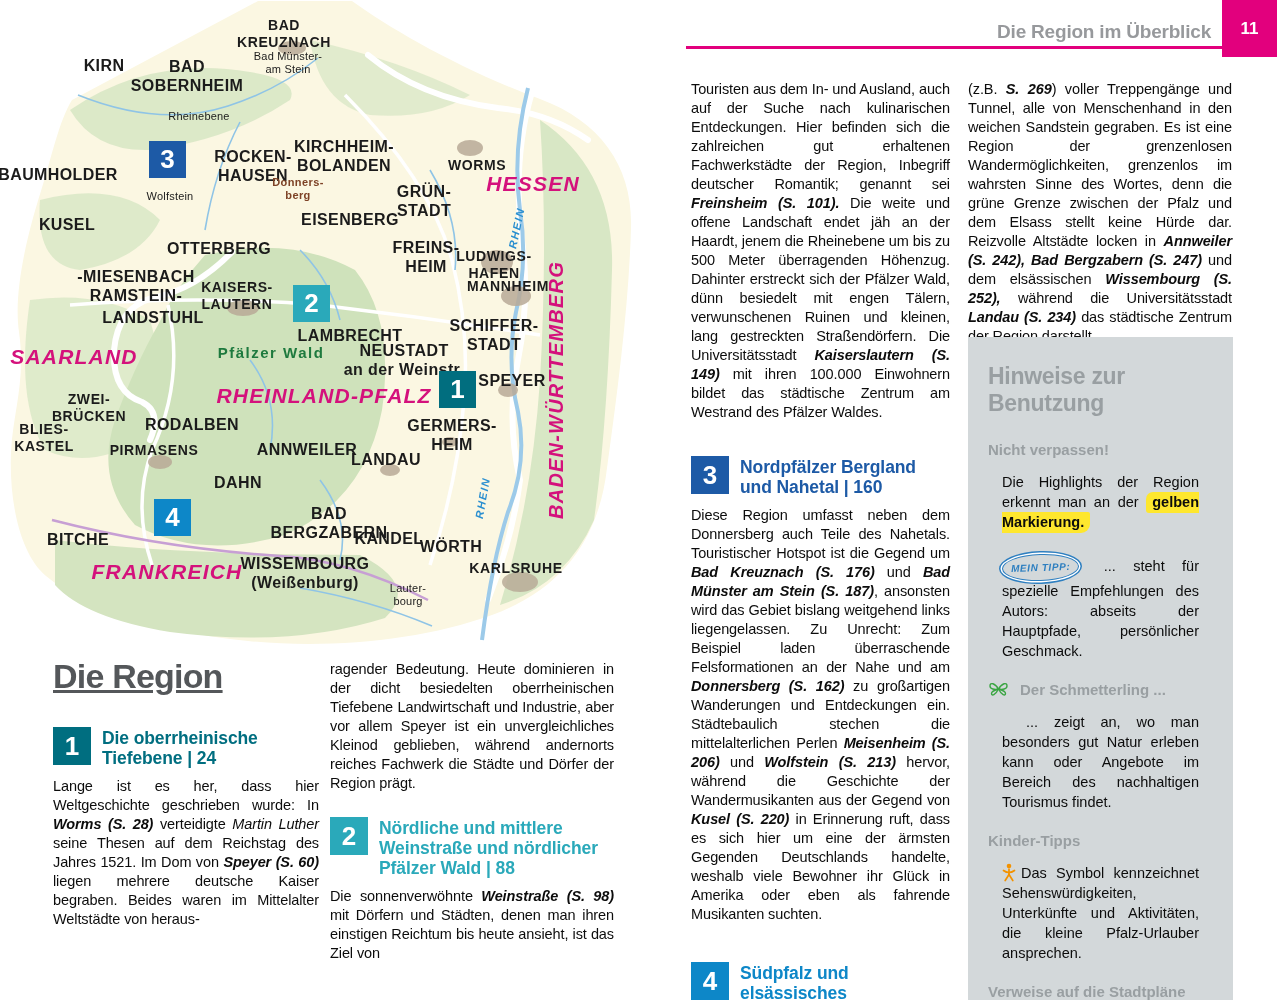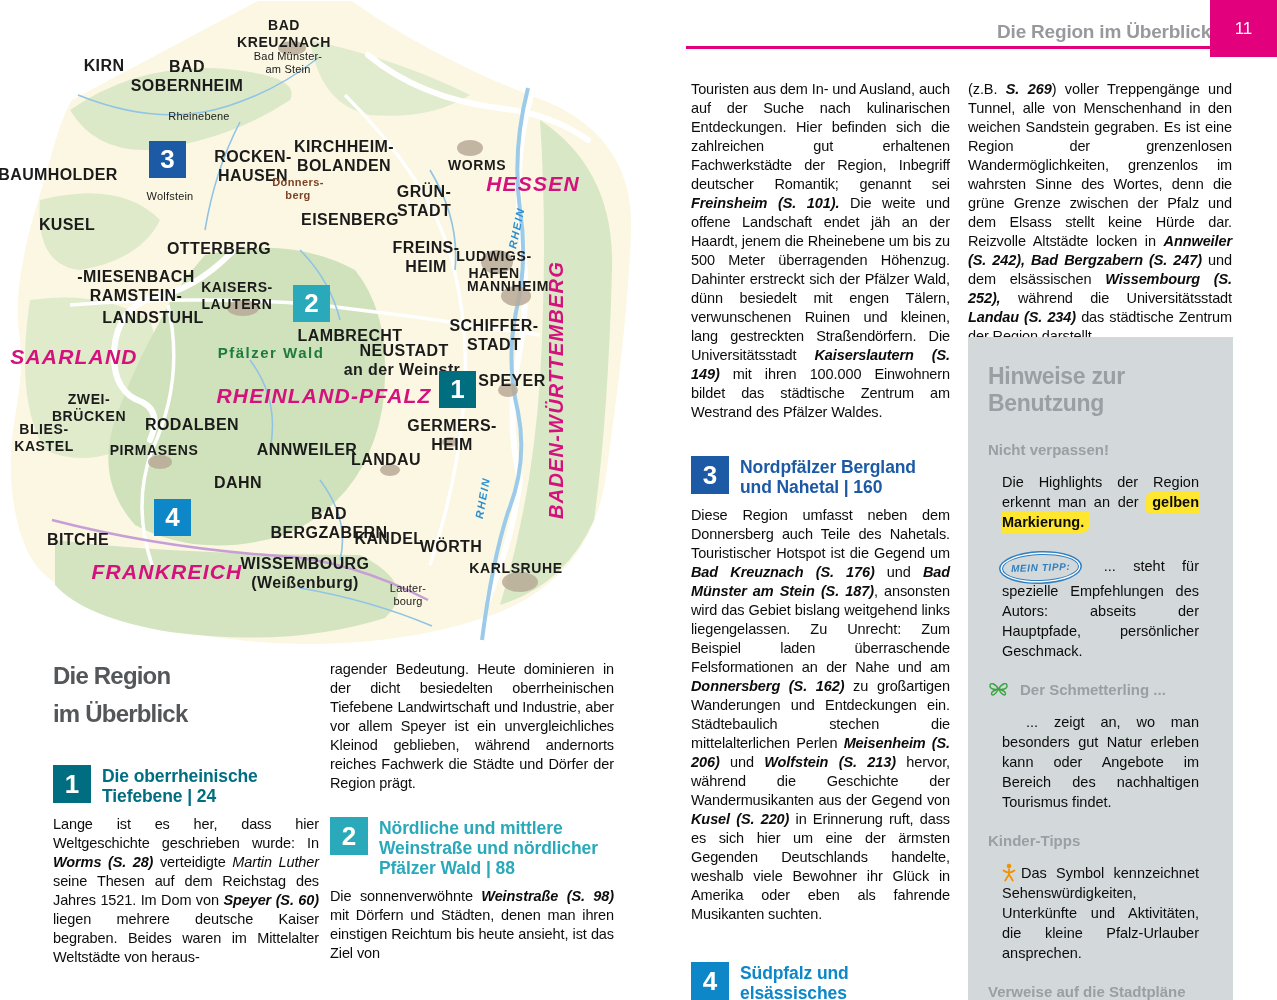--- a/index.html
+++ b/index.html
@@ -2,22 +2,22 @@
 <html><head>
 <meta charset="utf-8">
 <style>
   html,body{margin:0;padding:0;background:#ffffff;}
   .page{position:relative;width:1277px;height:1000px;background:#fff;overflow:hidden;
         font-family:"Liberation Sans",sans-serif;color:#111;}
 
   
   .rh-title{position:absolute;right:66px;top:21px;font-size:19px;font-weight:bold;color:#97999c;letter-spacing:-0.2px;}
   .rh-rule{position:absolute;left:686px;right:55px;top:46px;height:3px;background:#e2007d;}
-  .page-num-box{position:absolute;right:0;top:0;width:67px;height:57px;background:#e2007d;color:#fff;
-        display:flex;align-items:center;justify-content:center;font-weight:normal;font-size:17px;}
+  .page-num-box{position:absolute;right:0;top:0;width:55px;height:57px;background:#e2007d;color:#fff;
+        display:flex;align-items:center;justify-content:center;font-weight:bold;font-size:17px;}
 
   
   .map{position:absolute;left:0;top:0;width:645px;height:655px;}
   .map svg{position:absolute;left:0;top:0;}
   .ml{position:absolute;transform:translateX(-50%);text-align:center;white-space:pre-line;
       font-weight:bold;font-size:16px;line-height:1.18;color:#1b1b1b;letter-spacing:0.4px;}
   .ml.sm{font-weight:normal;font-size:11px;letter-spacing:0.2px;}
   .ml.lg{font-size:14px;letter-spacing:0.6px;}
   .ml.region{color:#d4117c;font-style:italic;font-size:21px;letter-spacing:1.2px;white-space:nowrap;}
   .ml.forest{color:#1e7a3e;font-size:15px;letter-spacing:1.5px;white-space:nowrap;}
@@ -25,21 +25,21 @@
   .ml.river{color:#2a8fd0;font-style:italic;font-size:11px;letter-spacing:1.5px;}
   .map-num{position:absolute;width:37px;height:37px;color:#fff;font-size:26px;font-weight:bold;
       display:flex;align-items:center;justify-content:center;}
   .mn1{background:#016e7f;} .mn2{background:#2aa9ba;} .mn3{background:#1d5aa6;} .mn4{background:#0d87c8;}
 
   
   .col{position:absolute;text-align:justify;font-size:14.5px;line-height:19px;letter-spacing:-0.1px;color:#0c0c0c;}
   .col p{margin:0;}
   .b{font-weight:bold;font-style:italic;} .i{font-style:italic;margin-top:28px;}
   .hl{background:#fee72e;font-weight:bold;padding:2px 6px 3px;border-radius:7px 2px 9px 3px;}
-  h1.region-title{font-size:24px;line-height:38px;color:#54575a;margin:0 0 32px 0;letter-spacing:-0.8px;text-align:left;}
+  h1.region-title{font-size:34px;line-height:38px;color:#54575a;margin:0 0 32px 0;letter-spacing:-0.8px;text-align:left;text-decoration:underline;}
   .sec{display:flex;gap:11px;margin:0 0 9px 0;text-align:left;}
   .sec .num{flex:0 0 38px;width:38px;height:38px;color:#fff;font-size:26px;font-weight:bold;
       display:flex;align-items:center;justify-content:center;}
   .sec .t{font-size:17.5px;line-height:20px;font-weight:bold;padding-top:1px;}
   .s1 .num{background:#006e80;} .s1 .t{color:#006e80;}
   .s2 .num{background:#2aa9ba;} .s2 .t{color:#2aa9ba;}
   .s3 .num{background:#1d5aa6;} .s3 .t{color:#1d5aa6;}
   .s4 .num{background:#0d87c8;} .s4 .t{color:#0d87c8;}
   .gap34{height:34px;} .gap38{height:38px;} .gap24{height:24px;}
 
@@ -185,21 +185,20 @@
 
     <div class="map-num mn3" style="left:149px;top:141px">3</div>
     <div class="map-num mn2" style="left:293px;top:285px">2</div>
     <div class="map-num mn1" style="left:439px;top:371px">1</div>
     <div class="map-num mn4" style="left:154px;top:499px">4</div>
   </div>
 
   <div class="col" style="left:53px;top:657px;width:266px;">
     <h1 class="region-title">
       <span>Die Region</span><br>
-      <span>im Überblick</span>
     </h1>
     <div class="sec s1">
       <div class="num">1</div>
       <div class="t">Die oberrheinische Tiefebene | 24</div>
     </div>
     <p><span>Lange ist es her, dass hier Weltgeschichte geschrieben wurde: In </span><span class="b">Worms (S. 28)</span><span> verteidigte </span><span class="i">Martin Luther</span><span> seine Thesen auf dem Reichstag des Jahres 1521. Im Dom von </span><span class="b">Speyer (S. 60)</span><span> liegen mehrere deutsche Kaiser begraben. Beides waren im Mittelalter Weltstädte von heraus-</span></p>
   </div>
 
   <div class="col" style="left:330px;top:660px;width:284px;">
     <p><span>ragender Bedeutung. Heute dominieren in der dicht besiedelten oberrheinischen Tiefebene Landwirtschaft und Industrie, aber vor allem Speyer ist ein unvergleichliches Kleinod geblieben, während andernorts reiches Fachwerk die Städte und Dörfer der Region prägt.</span></p>

